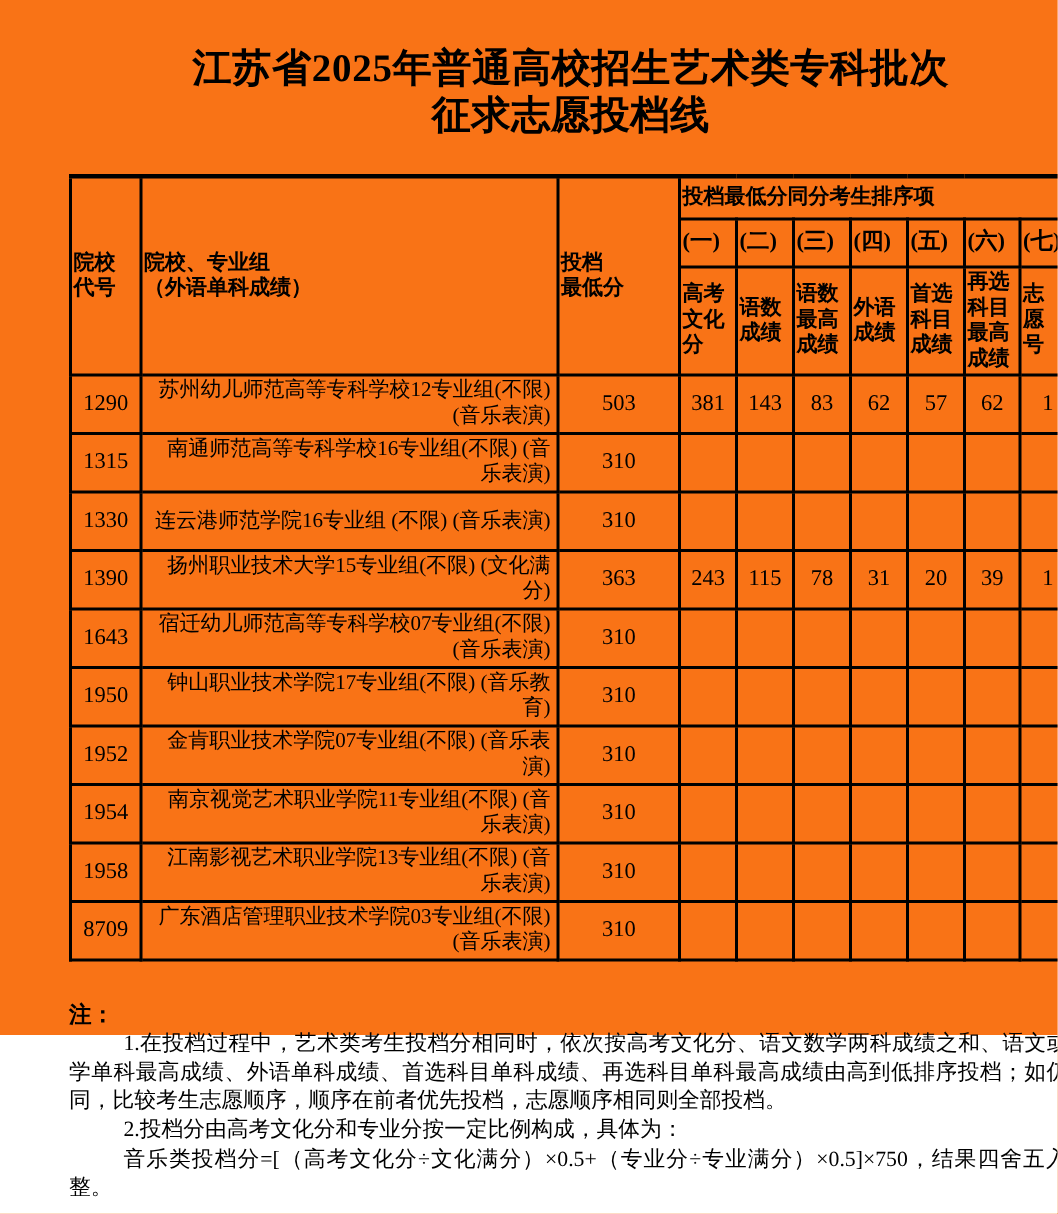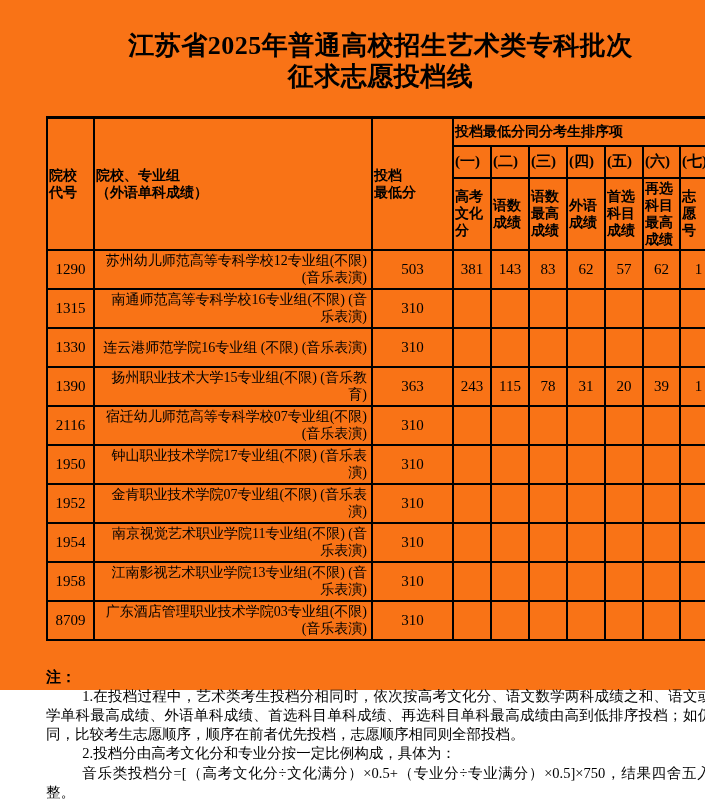--- a/index.html
+++ b/index.html
@@ -186,45 +186,45 @@
           <td></td>
           <td></td>
           <td></td>
           <td></td>
           <td></td>
           <td></td>
           <td></td>
         </tr>
         <tr>
           <td>1390</td>
-          <td class="name-cell">扬州职业技术大学15专业组(不限) (音乐教育)</td>
+          <td class="name-cell">扬州职业技术大学15专业组(不限) (文化满分)</td>
           <td>363</td>
           <td>243</td>
           <td>115</td>
           <td>78</td>
           <td>31</td>
           <td>20</td>
           <td>39</td>
           <td>1</td>
         </tr>
         <tr>
-          <td>2116</td>
+          <td>1643</td>
           <td class="name-cell">宿迁幼儿师范高等专科学校07专业组(不限) (音乐表演)</td>
           <td>310</td>
           <td></td>
           <td></td>
           <td></td>
           <td></td>
           <td></td>
           <td></td>
           <td></td>
         </tr>
         <tr>
           <td>1950</td>
-          <td class="name-cell">钟山职业技术学院17专业组(不限) (音乐表演)</td>
+          <td class="name-cell">钟山职业技术学院17专业组(不限) (音乐教育)</td>
           <td>310</td>
           <td></td>
           <td></td>
           <td></td>
           <td></td>
           <td></td>
           <td></td>
           <td></td>
         </tr>
         <tr>

